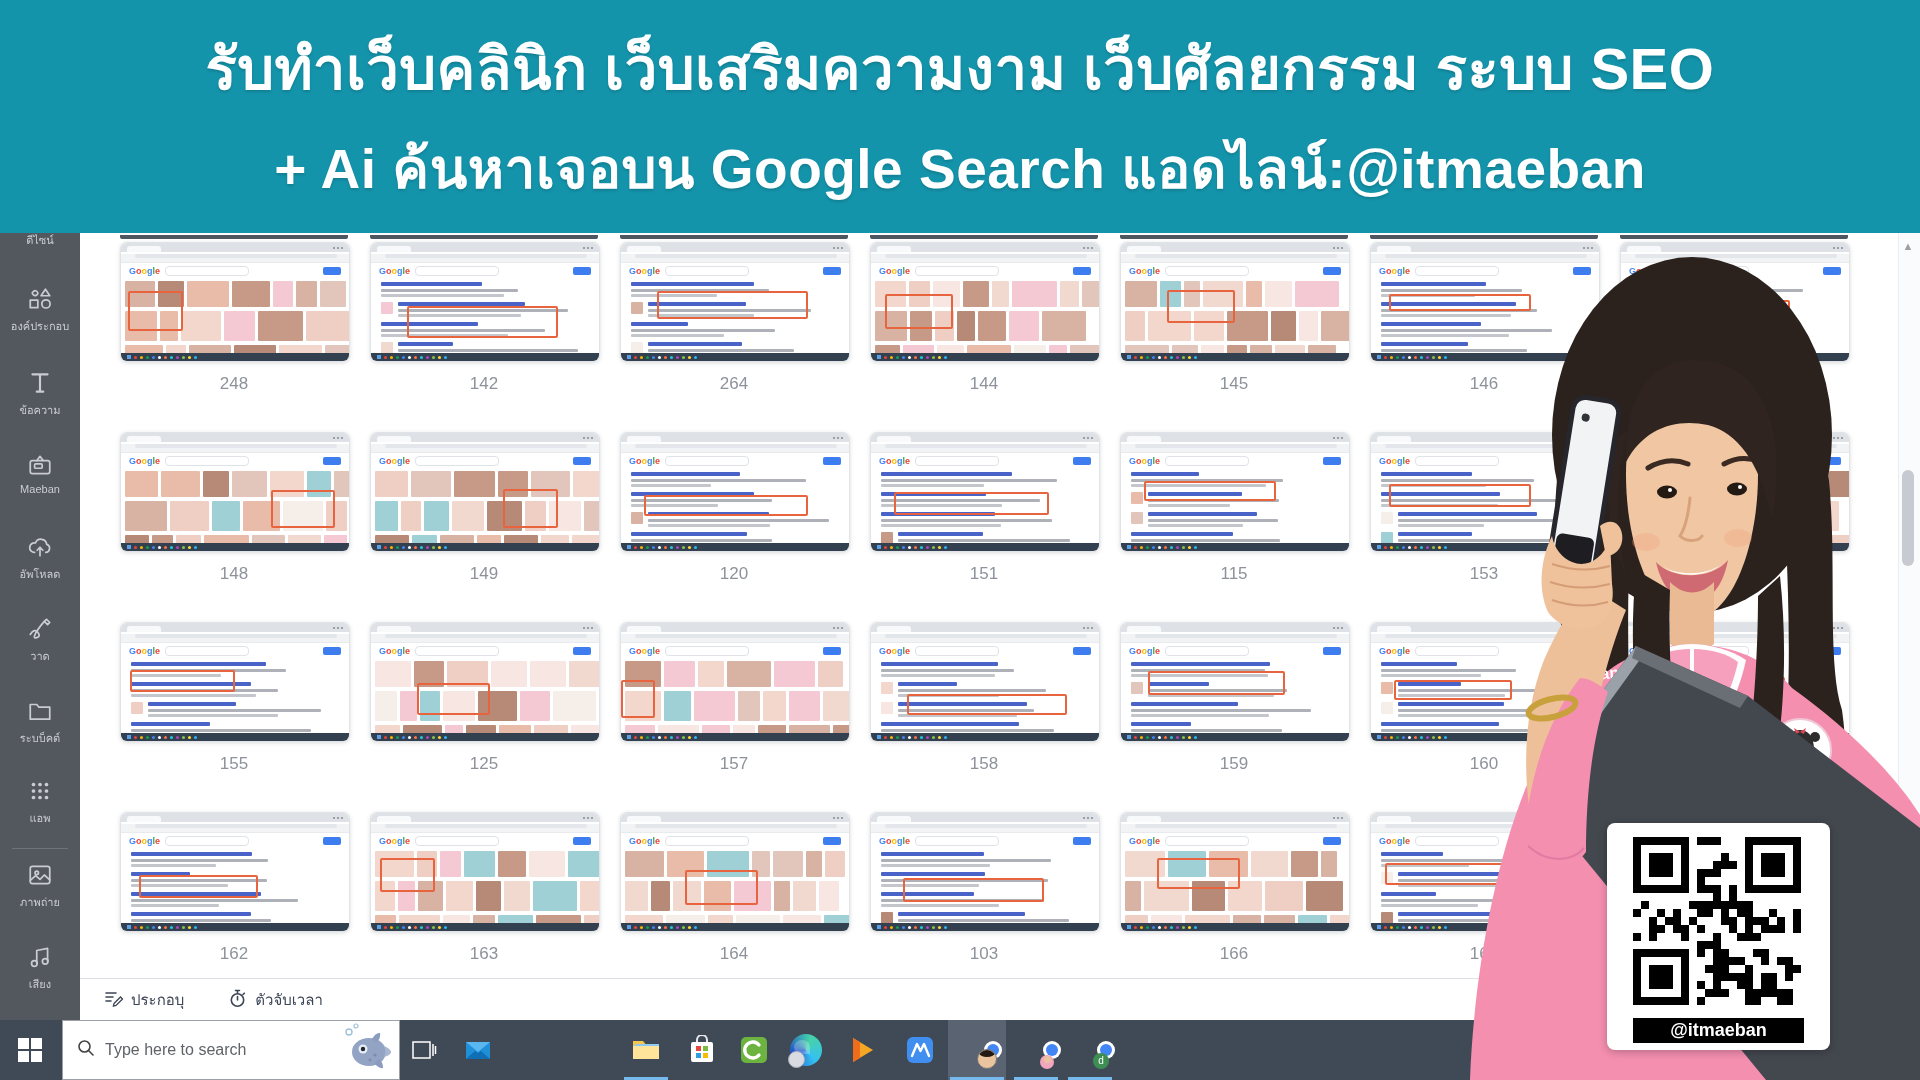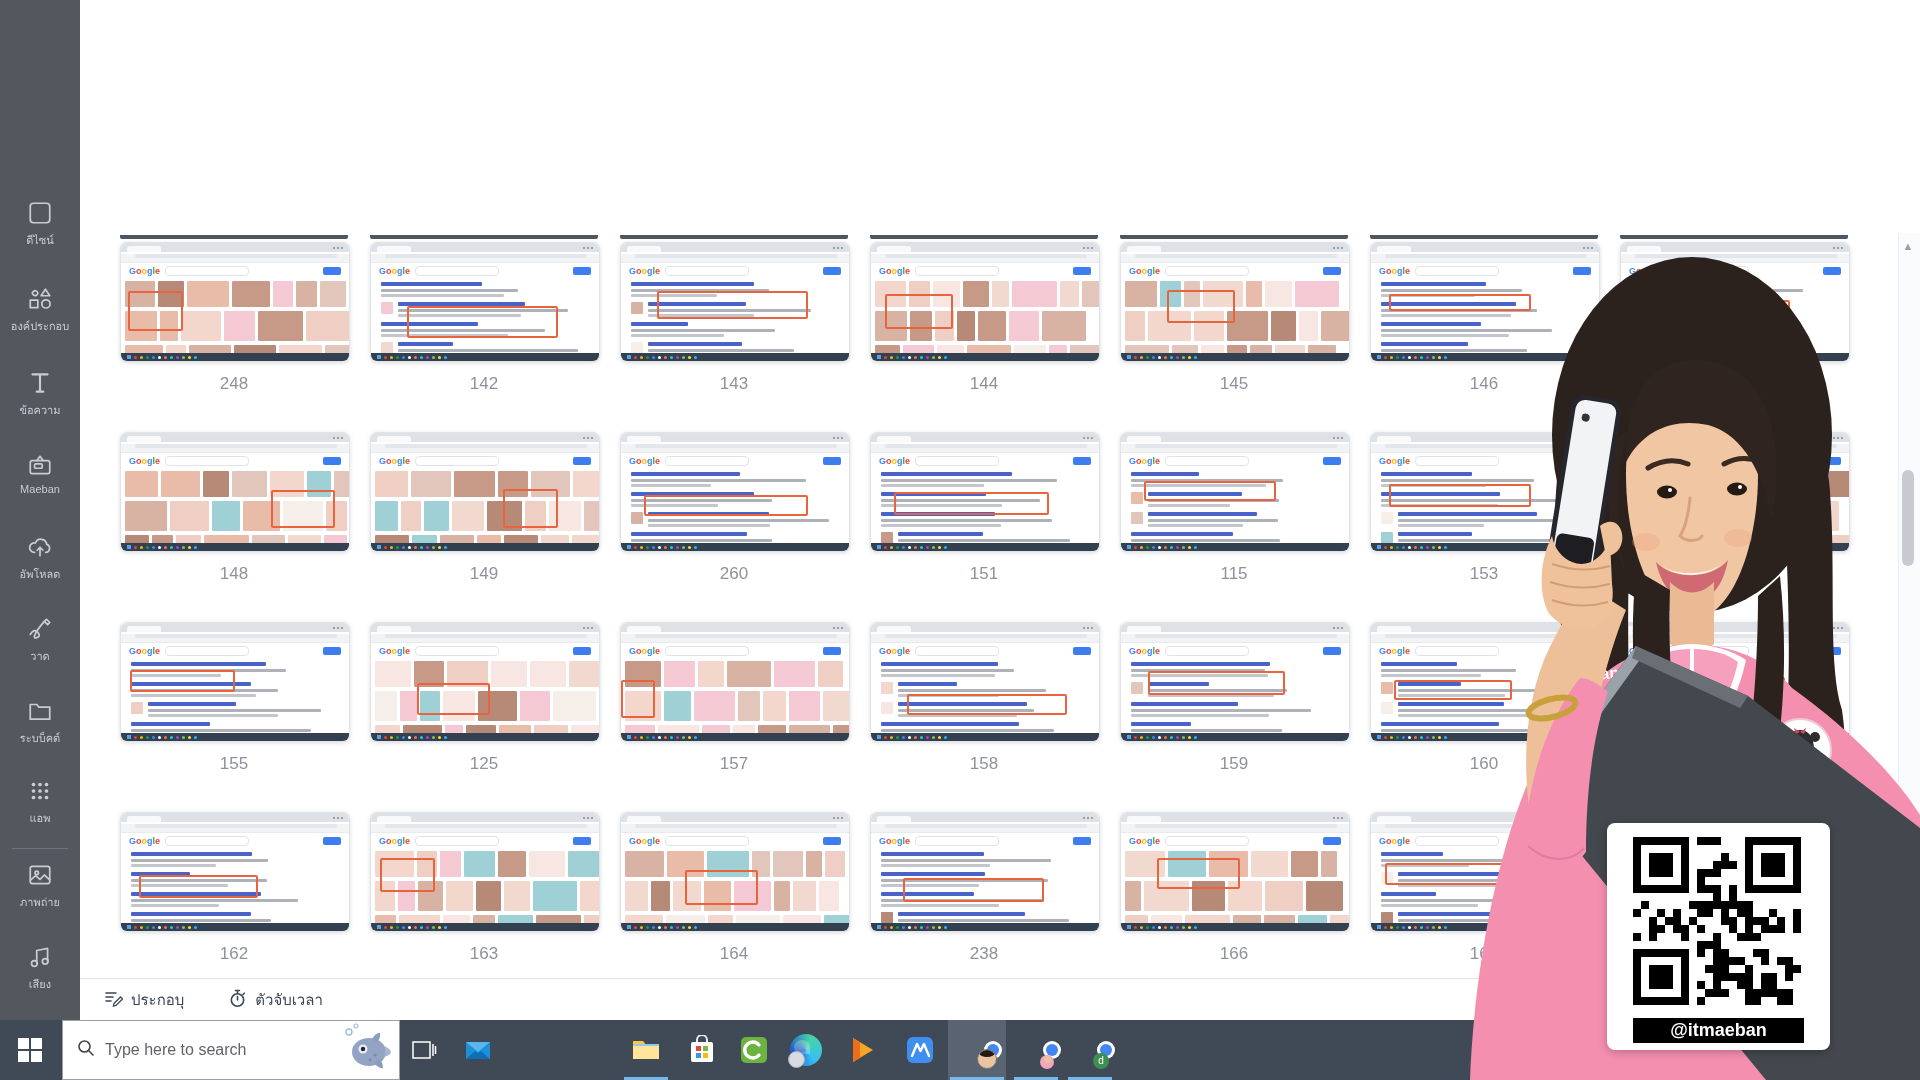--- a/index.html
+++ b/index.html
@@ -228,21 +228,21 @@
             <i style="background:#4285f4"></i>
             <i style="background:#ffffff"></i>
             <i style="background:#ff7043"></i>
             <i style="background:#26c6da"></i>
             <i style="background:#ab47bc"></i>
             <i style="background:#8bc34a"></i>
             <i style="background:#fdd835"></i>
             <i style="background:#29b6f6"></i>
           </div>
         </div>
-        <div class="t-num">143</div>
+        <div class="t-num">264</div>
       </div>
       <div class="thumb" style="left: 790px; top: 242px;">
         <div class="t-win">
           <div class="t-chrome">
             <i class="t-tab"></i>
             <i class="t-ctl"></i>
           </div>
           <div class="t-nav"></div>
           <div class="t-head">
             <span class="t-g"><span class="c1">G</span><span class="c2">o</span><span class="c3">o</span><span class="c1">g</span><span class="c4">l</span><span class="c2">e</span></span>
@@ -574,21 +574,21 @@
             <i style="background:#4285f4"></i>
             <i style="background:#ffffff"></i>
             <i style="background:#ff7043"></i>
             <i style="background:#26c6da"></i>
             <i style="background:#ab47bc"></i>
             <i style="background:#8bc34a"></i>
             <i style="background:#fdd835"></i>
             <i style="background:#29b6f6"></i>
           </div>
         </div>
-        <div class="t-num">260</div>
+        <div class="t-num">120</div>
       </div>
       <div class="thumb" style="left: 790px; top: 432px;">
         <div class="t-win">
           <div class="t-chrome">
             <i class="t-tab"></i>
             <i class="t-ctl"></i>
           </div>
           <div class="t-nav"></div>
           <div class="t-head">
             <span class="t-g"><span class="c1">G</span><span class="c2">o</span><span class="c3">o</span><span class="c1">g</span><span class="c4">l</span><span class="c2">e</span></span>
@@ -1289,21 +1289,21 @@
             <i style="background:#4285f4"></i>
             <i style="background:#ffffff"></i>
             <i style="background:#ff7043"></i>
             <i style="background:#26c6da"></i>
             <i style="background:#ab47bc"></i>
             <i style="background:#8bc34a"></i>
             <i style="background:#fdd835"></i>
             <i style="background:#29b6f6"></i>
           </div>
         </div>
-        <div class="t-num">238</div>
+        <div class="t-num">103</div>
       </div>
       <div class="thumb" style="left: 1040px; top: 812px;">
         <div class="t-win">
           <div class="t-chrome">
             <i class="t-tab"></i>
             <i class="t-ctl"></i>
           </div>
           <div class="t-nav"></div>
           <div class="t-head">
             <span class="t-g"><span class="c1">G</span><span class="c2">o</span><span class="c3">o</span><span class="c1">g</span><span class="c4">l</span><span class="c2">e</span></span>
@@ -1643,20 +1643,24 @@
           <circle cx="18" cy="18" r="11" fill="#f5a93c"></circle>
           <circle cx="23" cy="14" r="10" fill="#404a57"></circle>
           <ellipse cx="12" cy="10" rx="7" ry="4.4" fill="#bcc8d4"></ellipse>
           <circle cx="7.5" cy="8.5" r="3.4" fill="#cdd7e0"></circle>
         </svg>
       </span>
       <span>32°C</span>
     </div>
   </div>
 
+  <div class="banner">
+    <div class="l1">รับทำเว็บคลินิก เว็บเสริมความงาม เว็บศัลยกรรม ระบบ SEO</div>
+    <div class="l2">+ Ai ค้นหาเจอบน Google Search แอดไลน์:@itmaeban</div>
+  </div>
 
   <svg class="person" viewBox="0 0 480 850">
 
     <ellipse cx="252" cy="205" rx="140" ry="178" fill="#2b211d"></ellipse>
     <path d="M118,240 C108,330 122,420 138,480 C146,540 134,585 152,615 C178,640 206,618 200,575 C188,500 186,400 190,310 Z" fill="#2b211d"></path>
     <path d="M388,240 C398,330 386,430 402,480 C412,550 400,610 372,632 C344,650 322,622 336,580 C352,505 350,400 346,310 Z" fill="#2b211d"></path>
 
     <path d="M186,245 C186,168 214,145 252,145 C290,145 318,168 318,245 C318,316 292,388 252,390 C212,388 186,316 186,245 Z" fill="#f1c6a2"></path>
     <ellipse cx="206" cy="312" rx="14" ry="9" fill="#ee9f7c" opacity=".3"></ellipse>
     <ellipse cx="298" cy="308" rx="14" ry="9" fill="#ee9f7c" opacity=".3"></ellipse>

